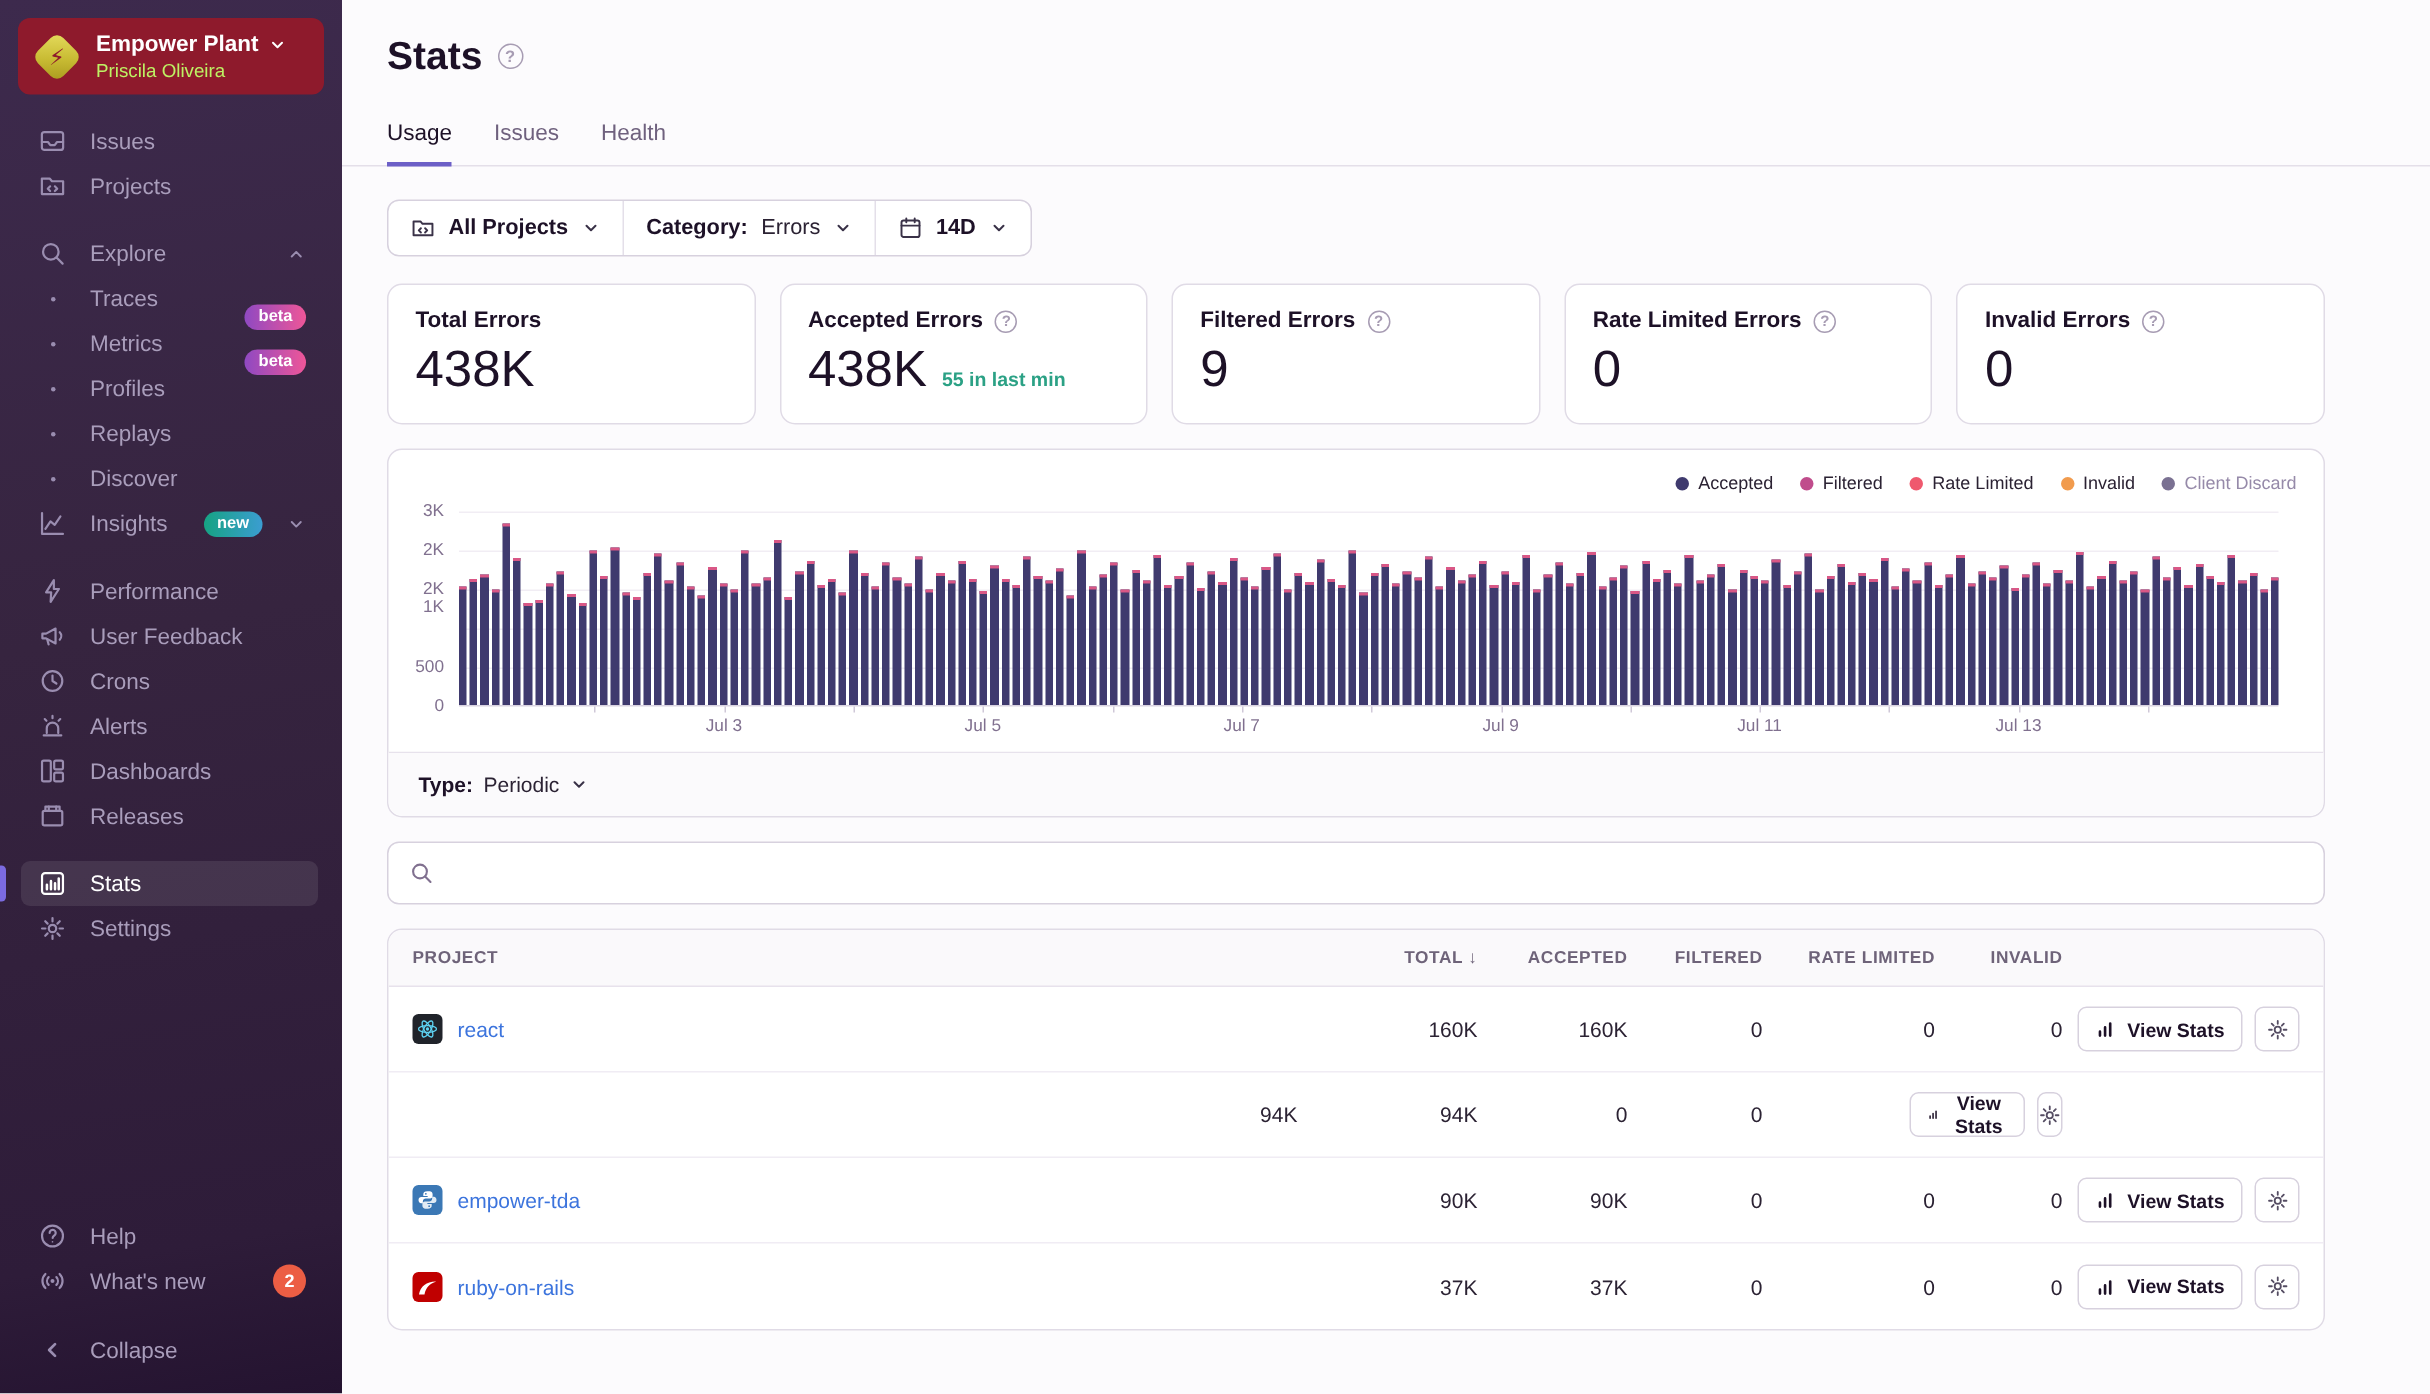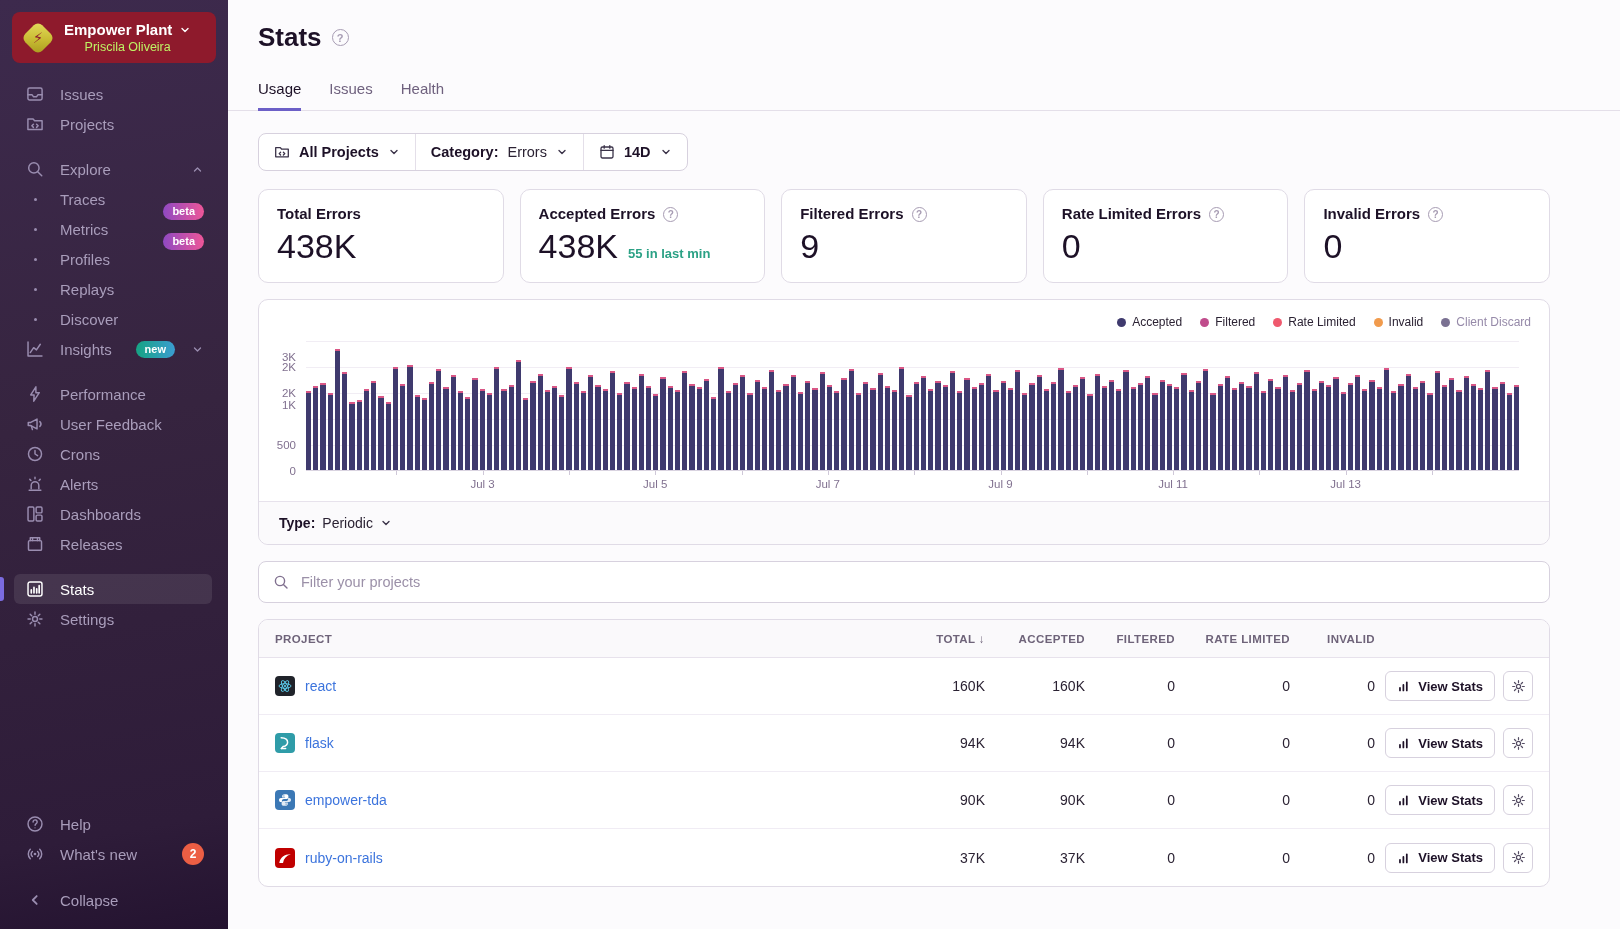--- a/index.html
+++ b/index.html
@@ -15,21 +15,21 @@
     background:linear-gradient(170deg,#3d2a4d 0%,#36243f 45%,#2e1c39 88%,#241330 100%);
     display:flex; flex-direction:column; padding:12px 0 14px;
   }
   .org-badge { margin:0 12px 16px 12px; background:#8e1a2c; border-radius:8px;
     display:flex; align-items:center; gap:10px; padding:9px 10px; cursor:pointer; }
   .org-logo { width:32px; height:32px; position:relative; flex:0 0 32px; }
   .org-logo .diamond { position:absolute; inset:4px; transform:rotate(45deg);
     background:linear-gradient(135deg,#e6dd5e 0%,#c8bb33 55%,#a8991d 100%); border-radius:6px; }
   .org-logo .bolt { position:absolute; inset:0; display:flex; align-items:center;
     justify-content:center; color:#8e1a2c; font-size:15px; font-weight:700; }
-  .org-meta { min-width:0;text-align:center; }
+  .org-meta { min-width:0; }
   .org-name { color:#fff; font-weight:700; font-size:15px; display:flex; align-items:center; gap:7px; white-space:nowrap; }
   .org-user { color:#bef264; font-size:12.5px; margin-top:2px; }
   .chev { display:inline-flex; width:12px; height:12px; }
   .chev svg { width:100%; height:100%; }
 
   .nav { flex:1; display:flex; flex-direction:column; padding:0 16px 0 14px; }
   .nav-section { display:flex; flex-direction:column; margin-bottom:15px; }
   .nav-item { position:relative; display:flex; align-items:center; gap:16px; height:30px;
     padding:0 8px 0 12px; color:#a99dbb; font-size:15px; border-radius:6px; cursor:pointer; white-space:nowrap; }
   .nav-item .icon { width:18px; height:18px; flex:0 0 18px; display:flex; align-items:center;
@@ -488,21 +488,21 @@
             <span class="legend-dot" style="background:#f19b4d"></span>
             <span>Invalid</span>
           </div>
           <div class="legend-item muted">
             <span class="legend-dot" style="background:#7a7192"></span>
             <span>Client Discard</span>
           </div>
         </div>
       <div class="chart-area">
         <div class="y-axis">
-            <span class="y-label" style="top: 16px;">3K</span>
+            <span class="y-label" style="top: 0px;">3K</span>
             <span class="y-label" style="top: 26px;">2K</span>
             <span class="y-label" style="top: 52px;">2K</span>
             <span class="y-label" style="top: 64px;">1K</span>
             <span class="y-label" style="top: 104px;">500</span>
             <span class="y-label" style="top: 130px;">0</span>
           </div>
         <div class="plot-col">
           <div class="plot">
             <div>
                 <div class="gridline" style="top: 0px;"></div>
@@ -719,21 +719,20 @@
     </div>
 
     <div class="search-row">
       <div class="search-wrap">
         <span class="icon">
           <svg viewBox="0 0 16 16" fill="none" stroke="currentColor" stroke-width="1.4" stroke-linecap="round">
               <circle cx="7" cy="7" r="4.6"></circle>
               <path d="M10.4 10.4L14 14"></path>
             </svg>
         </span>
-        <input type="text" value="" placeholder="Filter your projects" style="">
       </div>
     </div>
 
     <div class="table">
       <div class="thead">
           <div class="th">PROJECT</div>
           <div class="th num">TOTAL ↓</div>
           <div class="th num">ACCEPTED</div>
           <div class="th num">FILTERED</div>
           <div class="th num">RATE LIMITED</div>
@@ -773,29 +772,20 @@
                 <span class="icon">
                   <svg viewBox="0 0 16 16" fill="none" stroke="currentColor" stroke-width="1.3" stroke-linecap="round" stroke-linejoin="round">
                     <circle cx="8" cy="8" r="2.2"></circle>
                     <path d="M8 1.8v2M8 12.2v2M1.8 8h2M12.2 8h2M3.7 3.7l1.4 1.4M10.9 10.9l1.4 1.4M12.3 3.7l-1.4 1.4M5.1 10.9l-1.4 1.4"></path>
                   </svg>
                 </span>
               </button>
             </div>
           </div>
           <div class="trow">
-            <div class="proj">
-              <span class="proj-icon" style="background:#2f9ca8">
-                <svg viewBox="0 0 16 16" fill="none" stroke="#fff" stroke-width="1.5" stroke-linecap="round">
-                  <path d="M4.2 2.8c3.4.2 6.4 1.6 6.4 4.4 0 2.4-2 3.9-4.6 4.4l-1.6 1.8"></path>
-                  <path d="M4.4 13.4h4.2"></path>
-                </svg>
-              </span>
-              <a class="proj-link">flask</a>
-            </div>
             <div class="td num">94K</div>
             <div class="td num">94K</div>
             <div class="td num">0</div>
             <div class="td num">0</div>
             <div class="td num">0</div>
             <div class="actions">
               <button class="btn">
                 <span class="icon">
                   <svg viewBox="0 0 16 16" fill="none" stroke="currentColor" stroke-width="2" stroke-linecap="round">
                     <path d="M3.4 13V10M7.3 13V6.8M11.2 13V3.8"></path>

